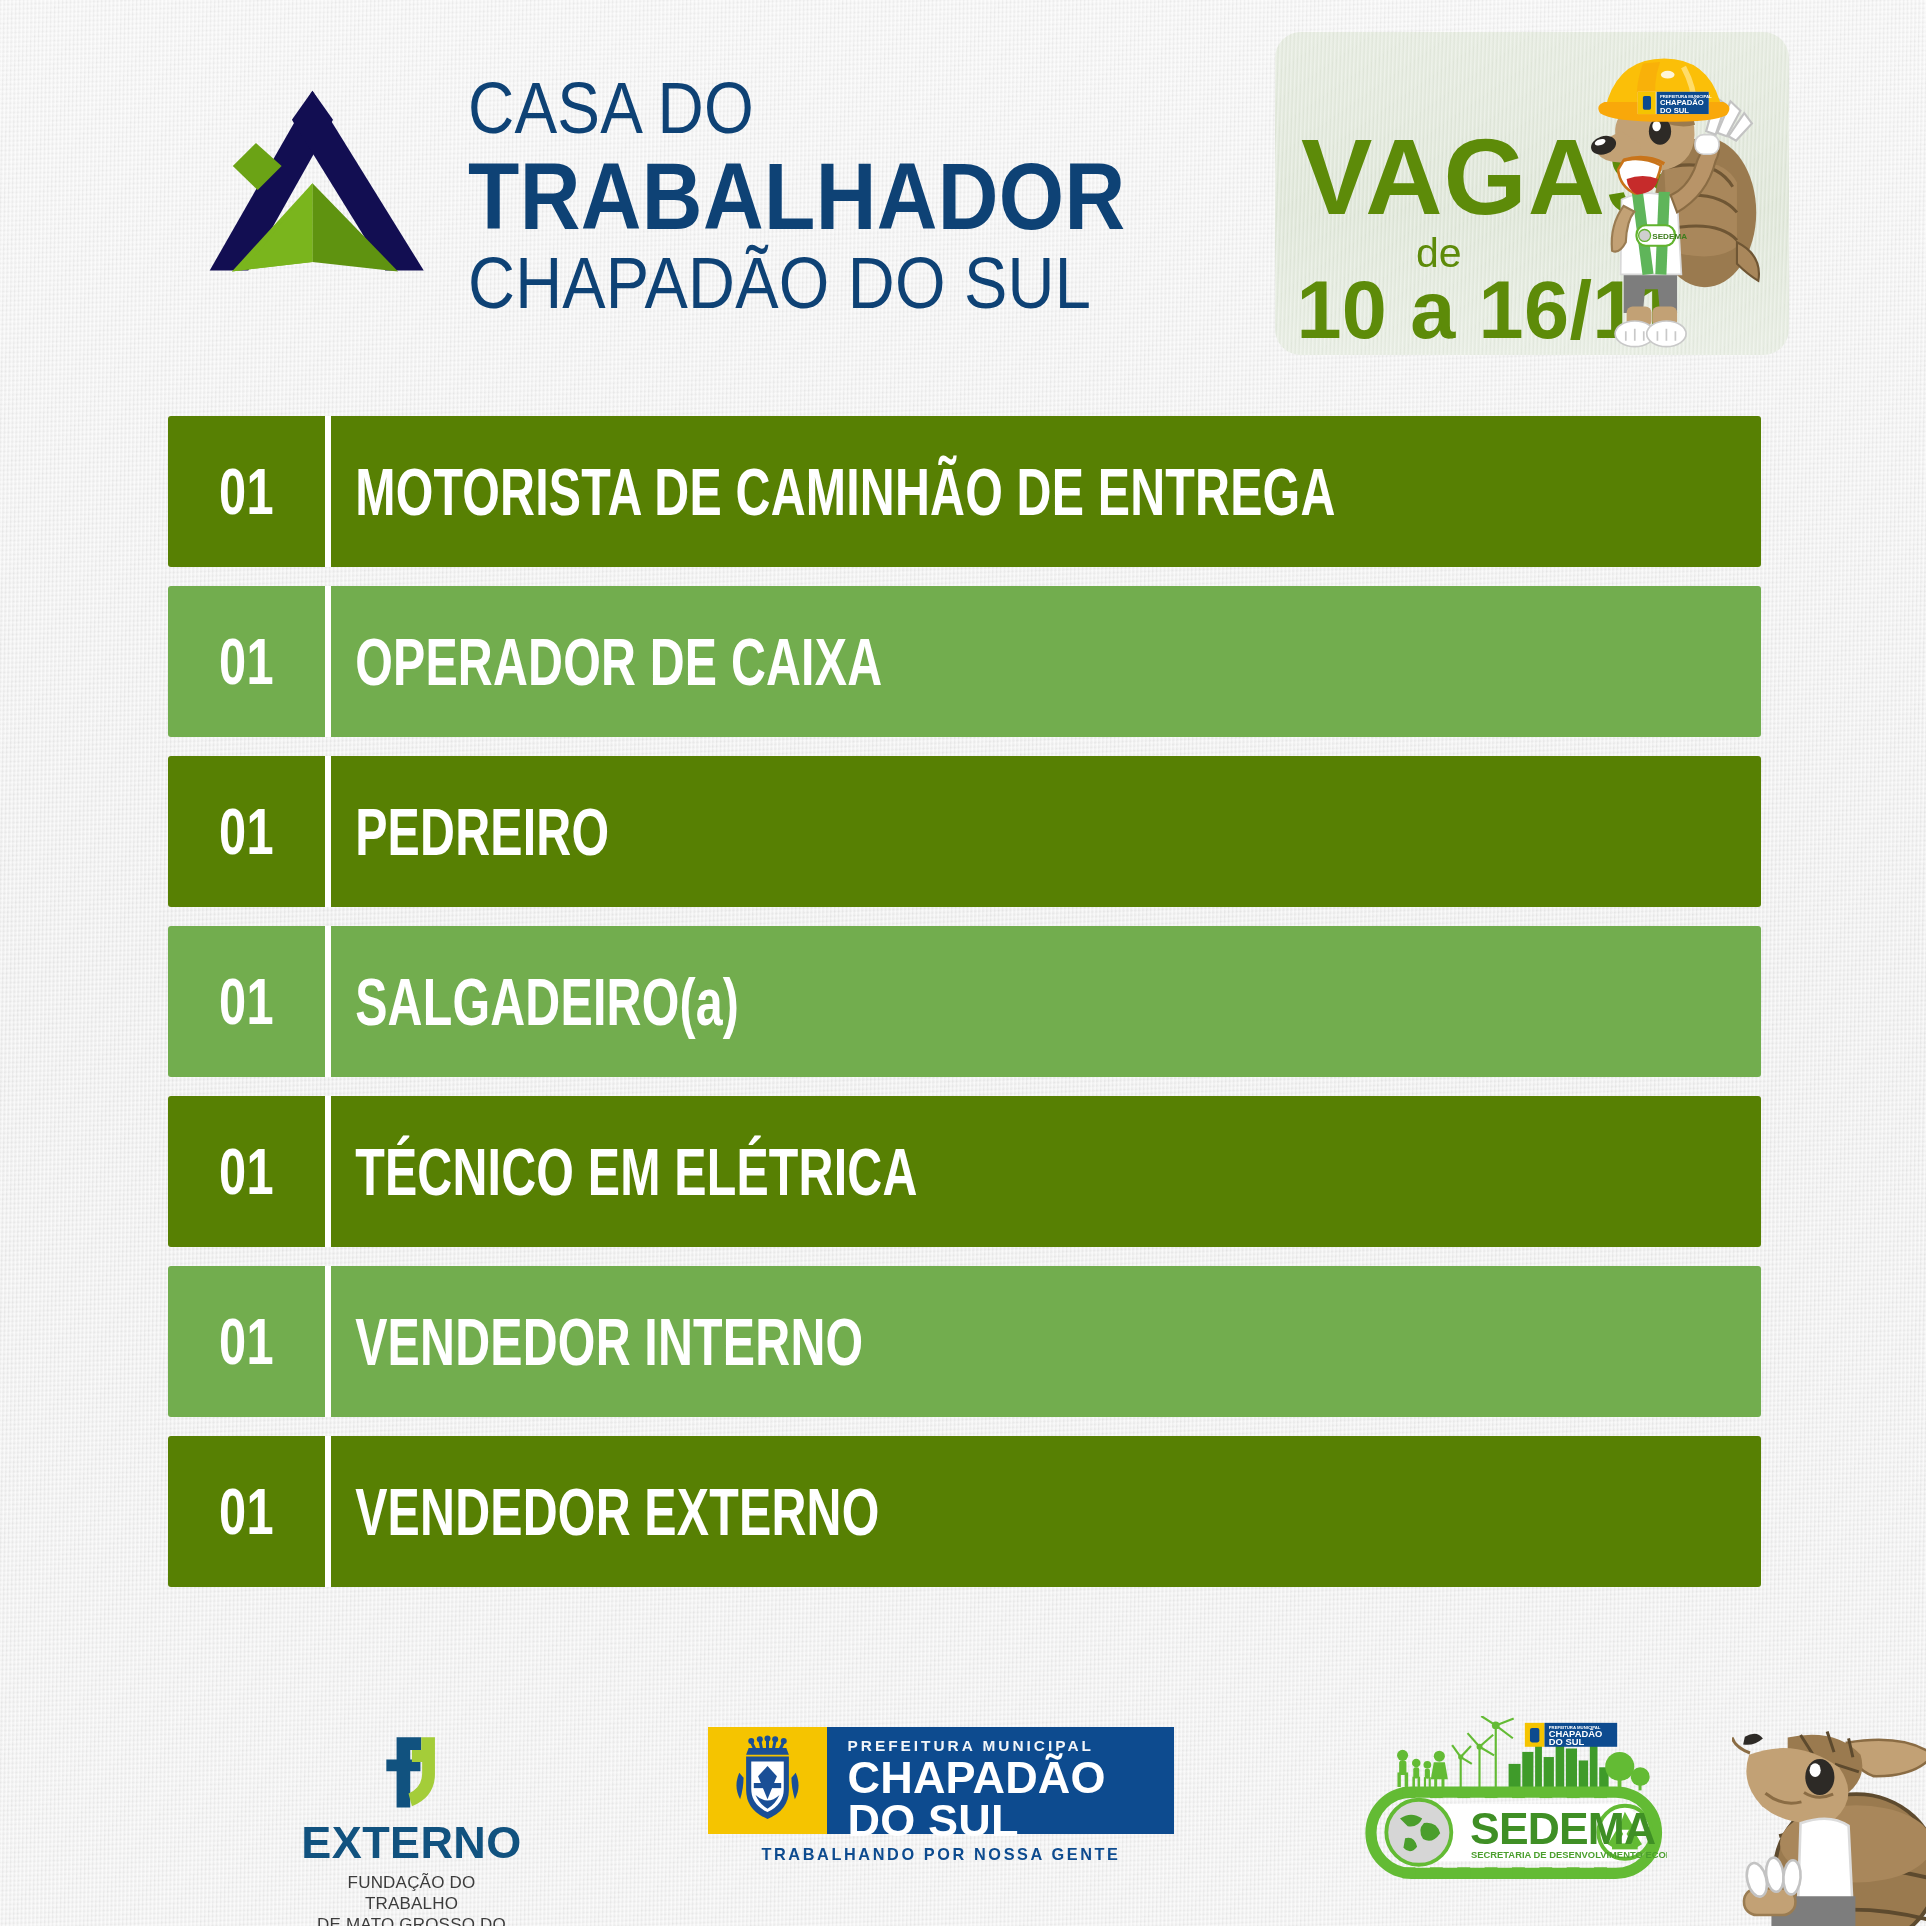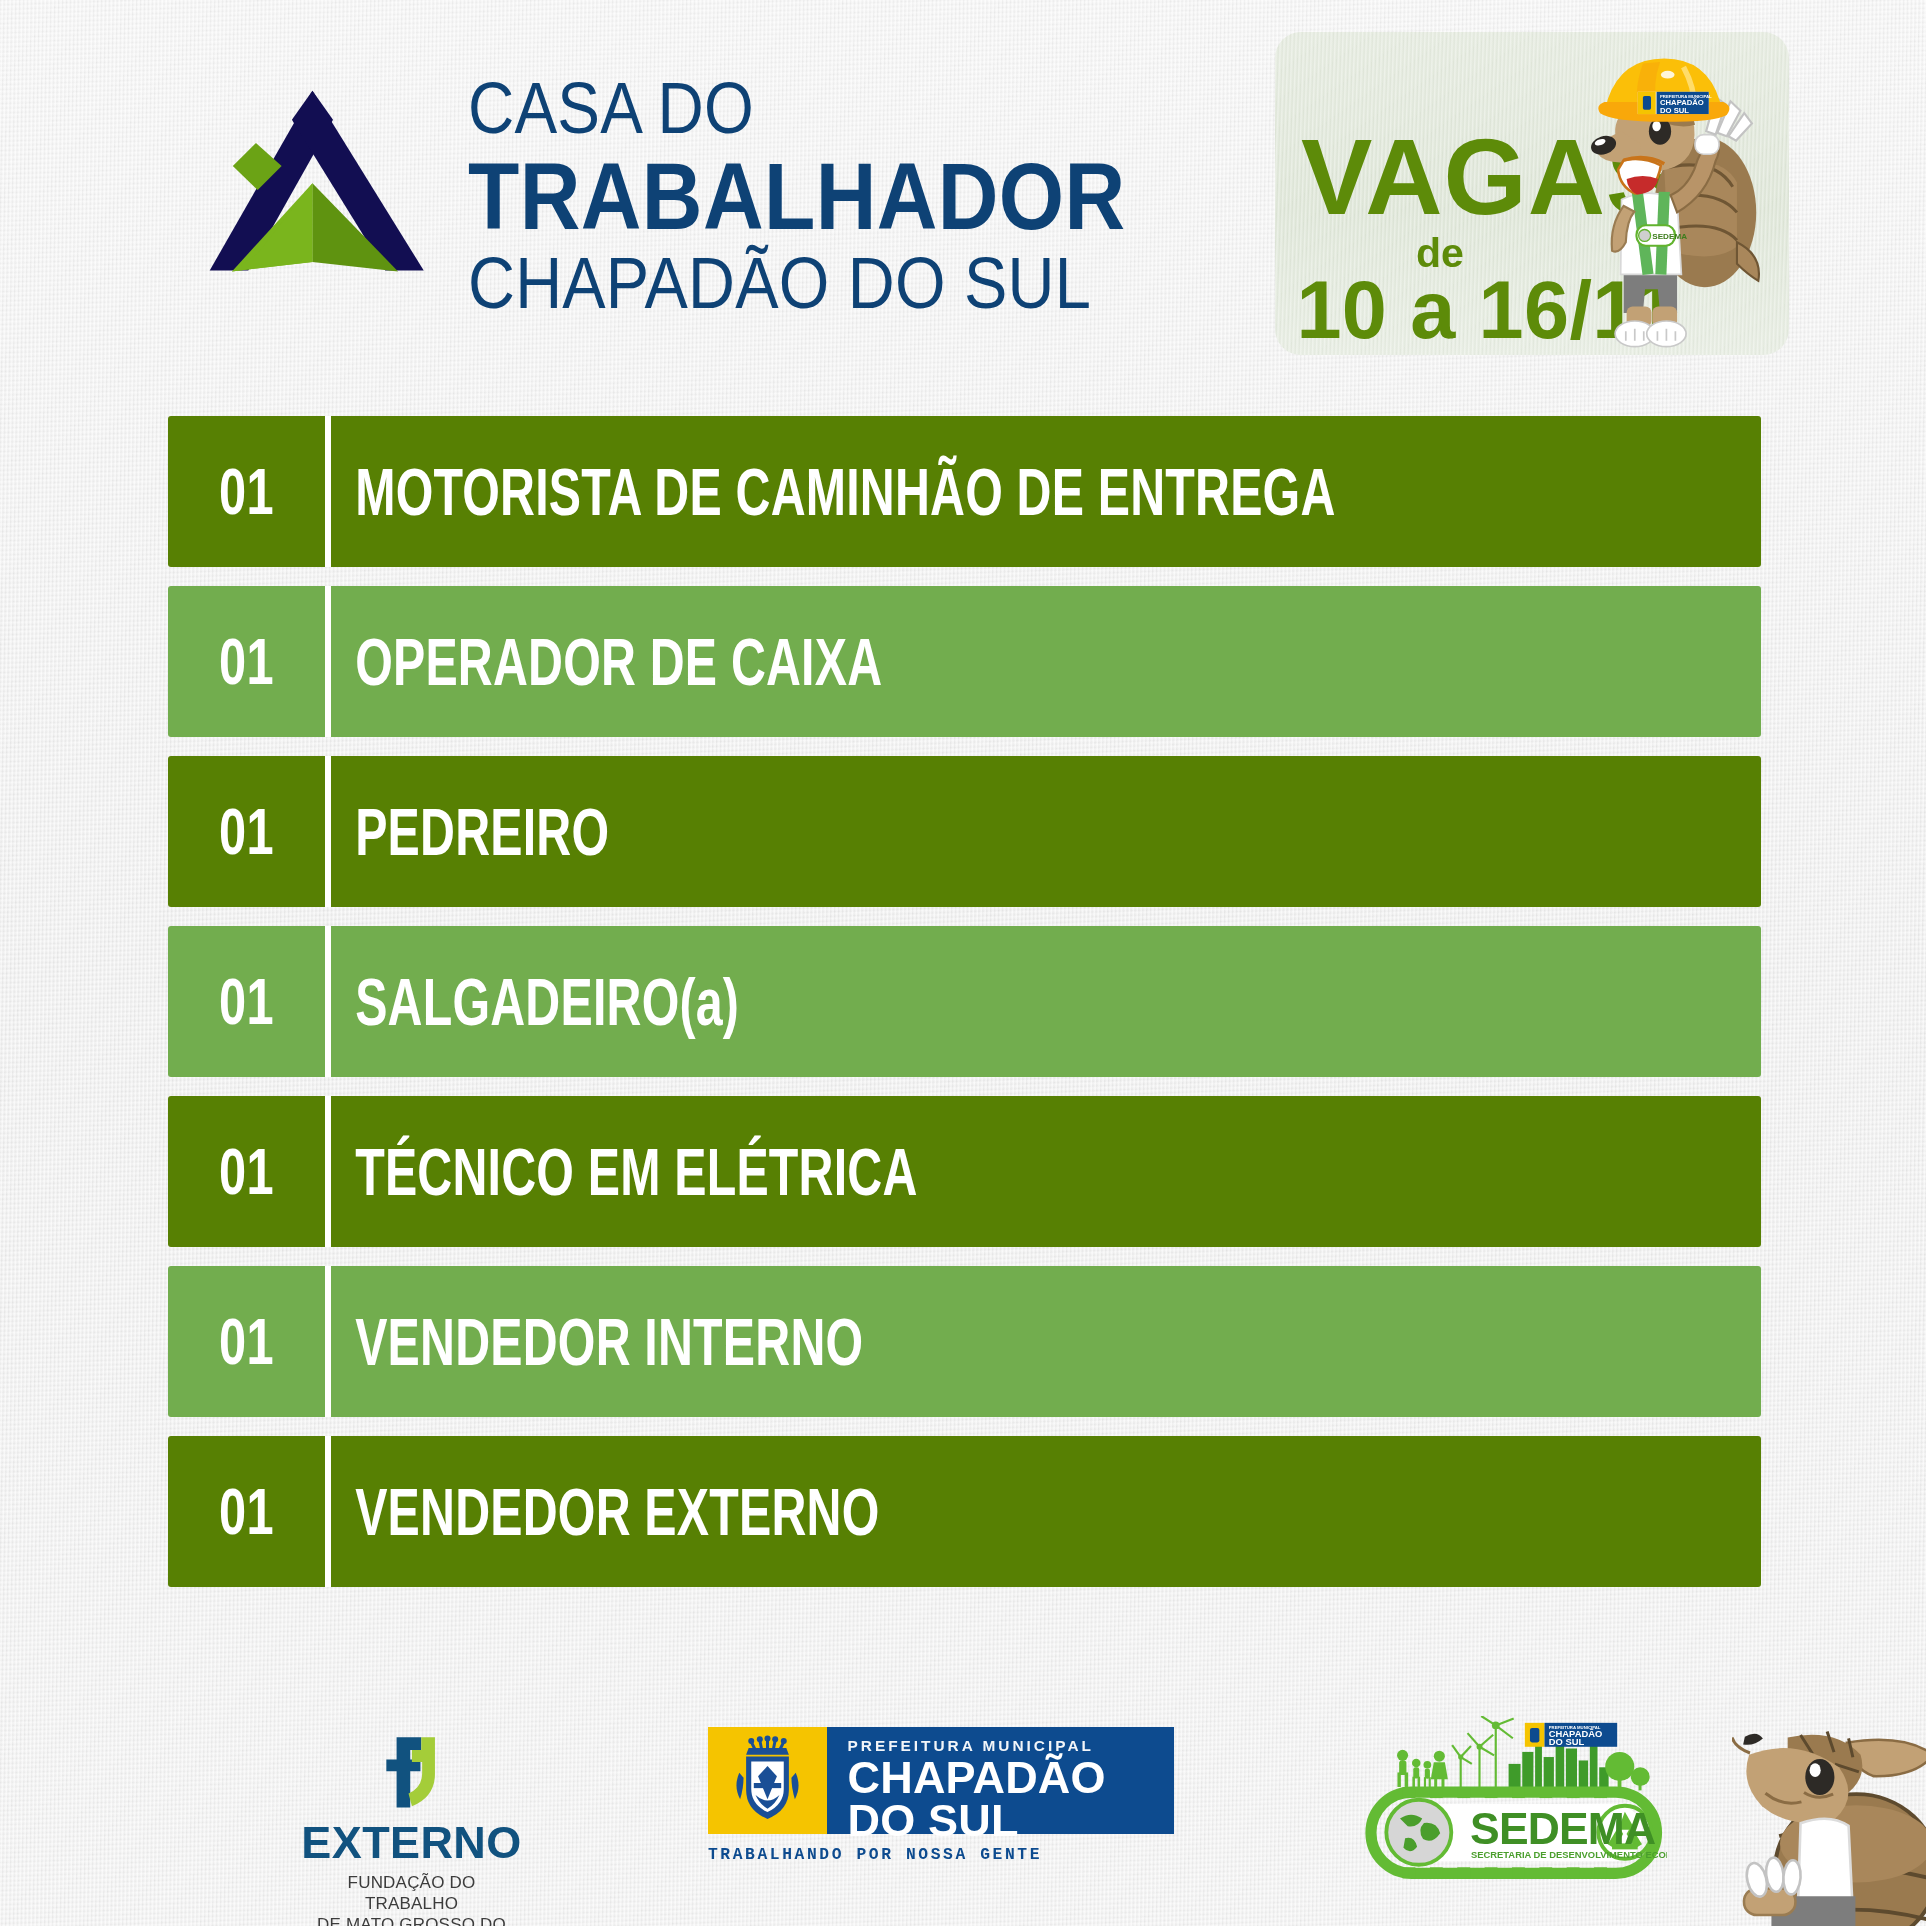--- a/index.html
+++ b/index.html
@@ -35,21 +35,21 @@
   
   #vagas-badge{
     position:absolute;left:1275px;top:32px;width:514px;height:323px;
     border-radius:26px;
     background:
       repeating-linear-gradient(92deg, rgba(0,0,0,0.028) 0px, rgba(255,255,255,0.35) 1.7px, rgba(0,0,0,0.015) 3.9px),
       linear-gradient(180deg,#e6ece0 0%,#dfe7d8 55%,#e8eee3 100%);
     overflow:hidden;
   }
   #vagas-word{position:absolute;left:26px;top:92px;font-size:107px;font-weight:700;color:#5d8b09;letter-spacing:0.9px;line-height:1;}
-  #vagas-de{position:absolute;left:141px;top:201px;font-size:41px;font-weight:700;color:#5d8b09;line-height:1;}
+  #vagas-de{position:absolute;left:141px;top:201px;font-size:41px;font-weight:400;color:#5d8b09;line-height:1;}
   #vagas-range{position:absolute;left:21.4px;top:238px;font-size:81px;font-weight:700;color:#5d8b09;line-height:1;letter-spacing:0.4px;}
   #mascot-badge{position:absolute;left:261px;top:8.6px;width:248px;height:315px;}
   #mascot-badge svg{display:block;width:248px;height:315px;}
 
   
   #rows{position:absolute;left:168px;top:416px;width:1593px;}
   .row{
     position:relative;display:flex;align-items:center;
     height:151px;border-radius:3px;margin-bottom:19px;overflow:hidden;
   }
@@ -81,21 +81,21 @@
 
   
   #prefeitura{position:absolute;left:708px;top:23.5px;width:466px;}
   #pref-block{display:flex;height:107px;width:466px;}
   #pref-crest{width:119px;flex:0 0 119px;background:#f5c400;display:flex;align-items:center;justify-content:center;}
   #pref-crest svg{display:block;width:77px;height:90px;}
   #pref-words{flex:1 1 auto;background:#0d4b8f;padding:11px 0 0 20.5px;box-sizing:border-box;}
   #pref-kicker{color:#ffffff;font-size:15.4px;font-weight:700;letter-spacing:3px;line-height:1;opacity:0.95;}
   #pref-name1{color:#ffffff;font-size:45px;font-weight:700;line-height:0.96;letter-spacing:0.2px;margin-top:3.4px;}
   #pref-name2{color:#ffffff;font-size:45px;font-weight:700;line-height:0.96;letter-spacing:0.2px;}
-  #pref-slogan{text-align:left;color:#0d4b8f;font-size:16.3px;font-weight:700;letter-spacing:2.6px;margin-top:11px;font-family:Liberation Mono, monospace;}
+  #pref-slogan{text-align:center;color:#0d4b8f;font-size:16.3px;font-weight:700;letter-spacing:2.6px;margin-top:11px;}
 
   
   #sedema{position:absolute;left:1363px;top:13px;width:304px;height:171px;}
   #sedema svg{display:block;width:304px;height:171px;}
 
   
   #mascot-corner{position:absolute;left:1732px;top:26px;width:197px;height:201px;overflow:hidden;}
   #mascot-corner svg{display:block;width:240px;height:240px;}
 </style>
 </head>

